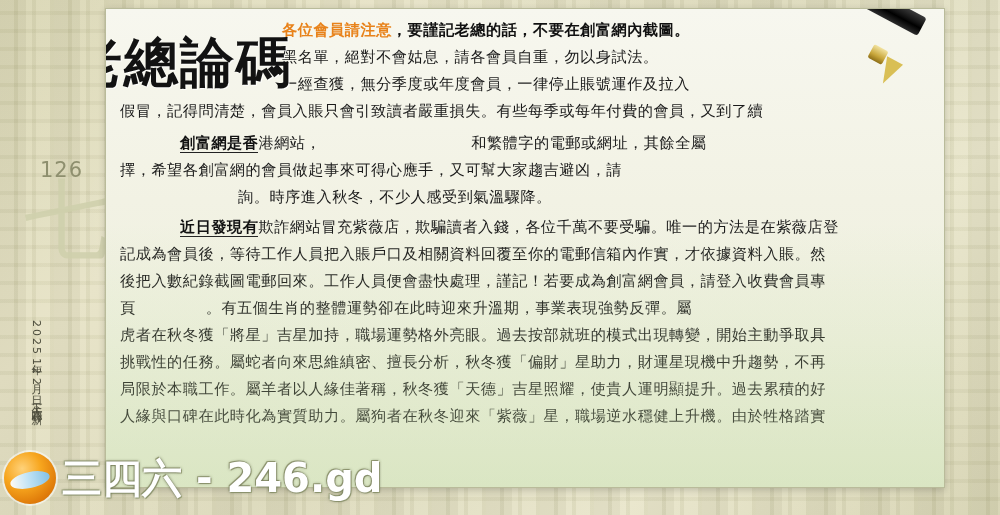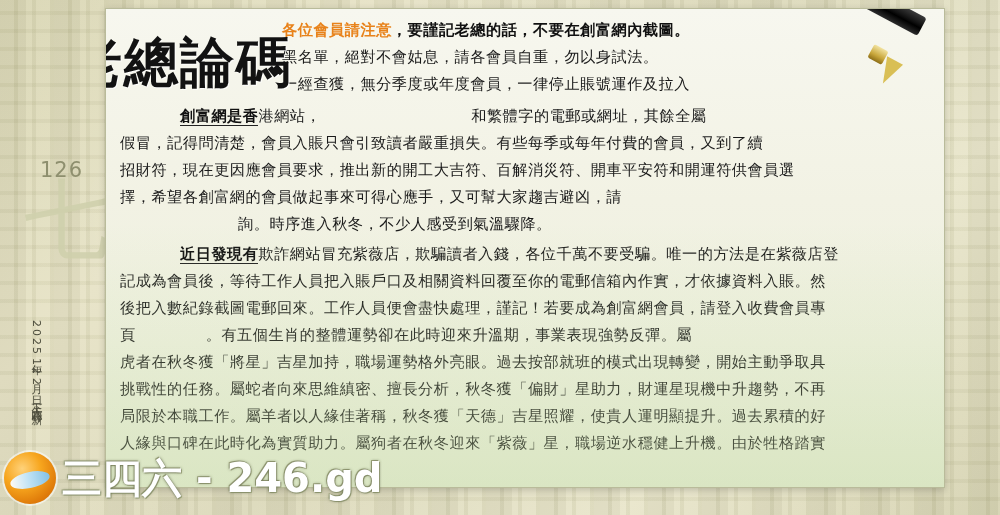--- a/index.html
+++ b/index.html
@@ -181,25 +181,24 @@
       <div class="ring"></div>
       <div class="nib"></div>
     </div>
 
     <div class="para block p-head" style="margin-top:2px;">
       <span class="hl-orange">各位會員請注意</span><span class="hl-bold">，要謹記老總的話，不要在創富網內截圖。</span>
     </div>
     <div class="para block p-head">黑名單，絕對不會姑息，請各會員自重，勿以身試法。</div>
     <div class="para block p-head">一經查獲，無分季度或年度會員，一律停止賬號運作及拉入</div>
 
+    <div class="para block">假冒，記得問清楚，會員入賬只會引致讀者嚴重損失。有些每季或每年付費的會員，又到了續</div>
     <div class="para block" style="padding-left:60px;margin-top:6px;">
       <span class="hl-bold hl-ul">創富網是香</span><span>港網站，</span><span class="gap-word"></span><span>和繁體字的電郵或網址，其餘全屬</span>
     </div>
-    <div class="para block">假冒，記得問清楚，會員入賬只會引致讀者嚴重損失。有些每季或每年付費的會員，又到了續</div>
-    <div class="para block">招財符，現在更因應會員要求，推出新的開工大吉符、百解消災符、開車平安符和開運符供會員選</div>
     <div class="para block">擇，希望各創富網的會員做起事來可得心應手，又可幫大家趨吉避凶，請</div>
     <div class="para block indent4">詢。時序進入秋冬，不少人感受到氣溫驟降。</div>
 
     <div class="para block" style="padding-left:60px;margin-top:4px;">
       <span class="hl-bold hl-ul">近日發現有</span><span>欺詐網站冒充紫薇店，欺騙讀者入錢，各位千萬不要受騙。唯一的方法是在紫薇店登</span>
     </div>
     <div class="para block">記成為會員後，等待工作人員把入賬戶口及相關資料回覆至你的電郵信箱內作實，才依據資料入賬。然</div>
     <div class="para block">後把入數紀錄截圖電郵回來。工作人員便會盡快處理，謹記！若要成為創富網會員，請登入收費會員專</div>
     <div class="para block">
       <span>頁</span><span class="gap-word2"></span><span>。有五個生肖的整體運勢卻在此時迎來升溫期，事業表現強勢反彈。屬</span>

